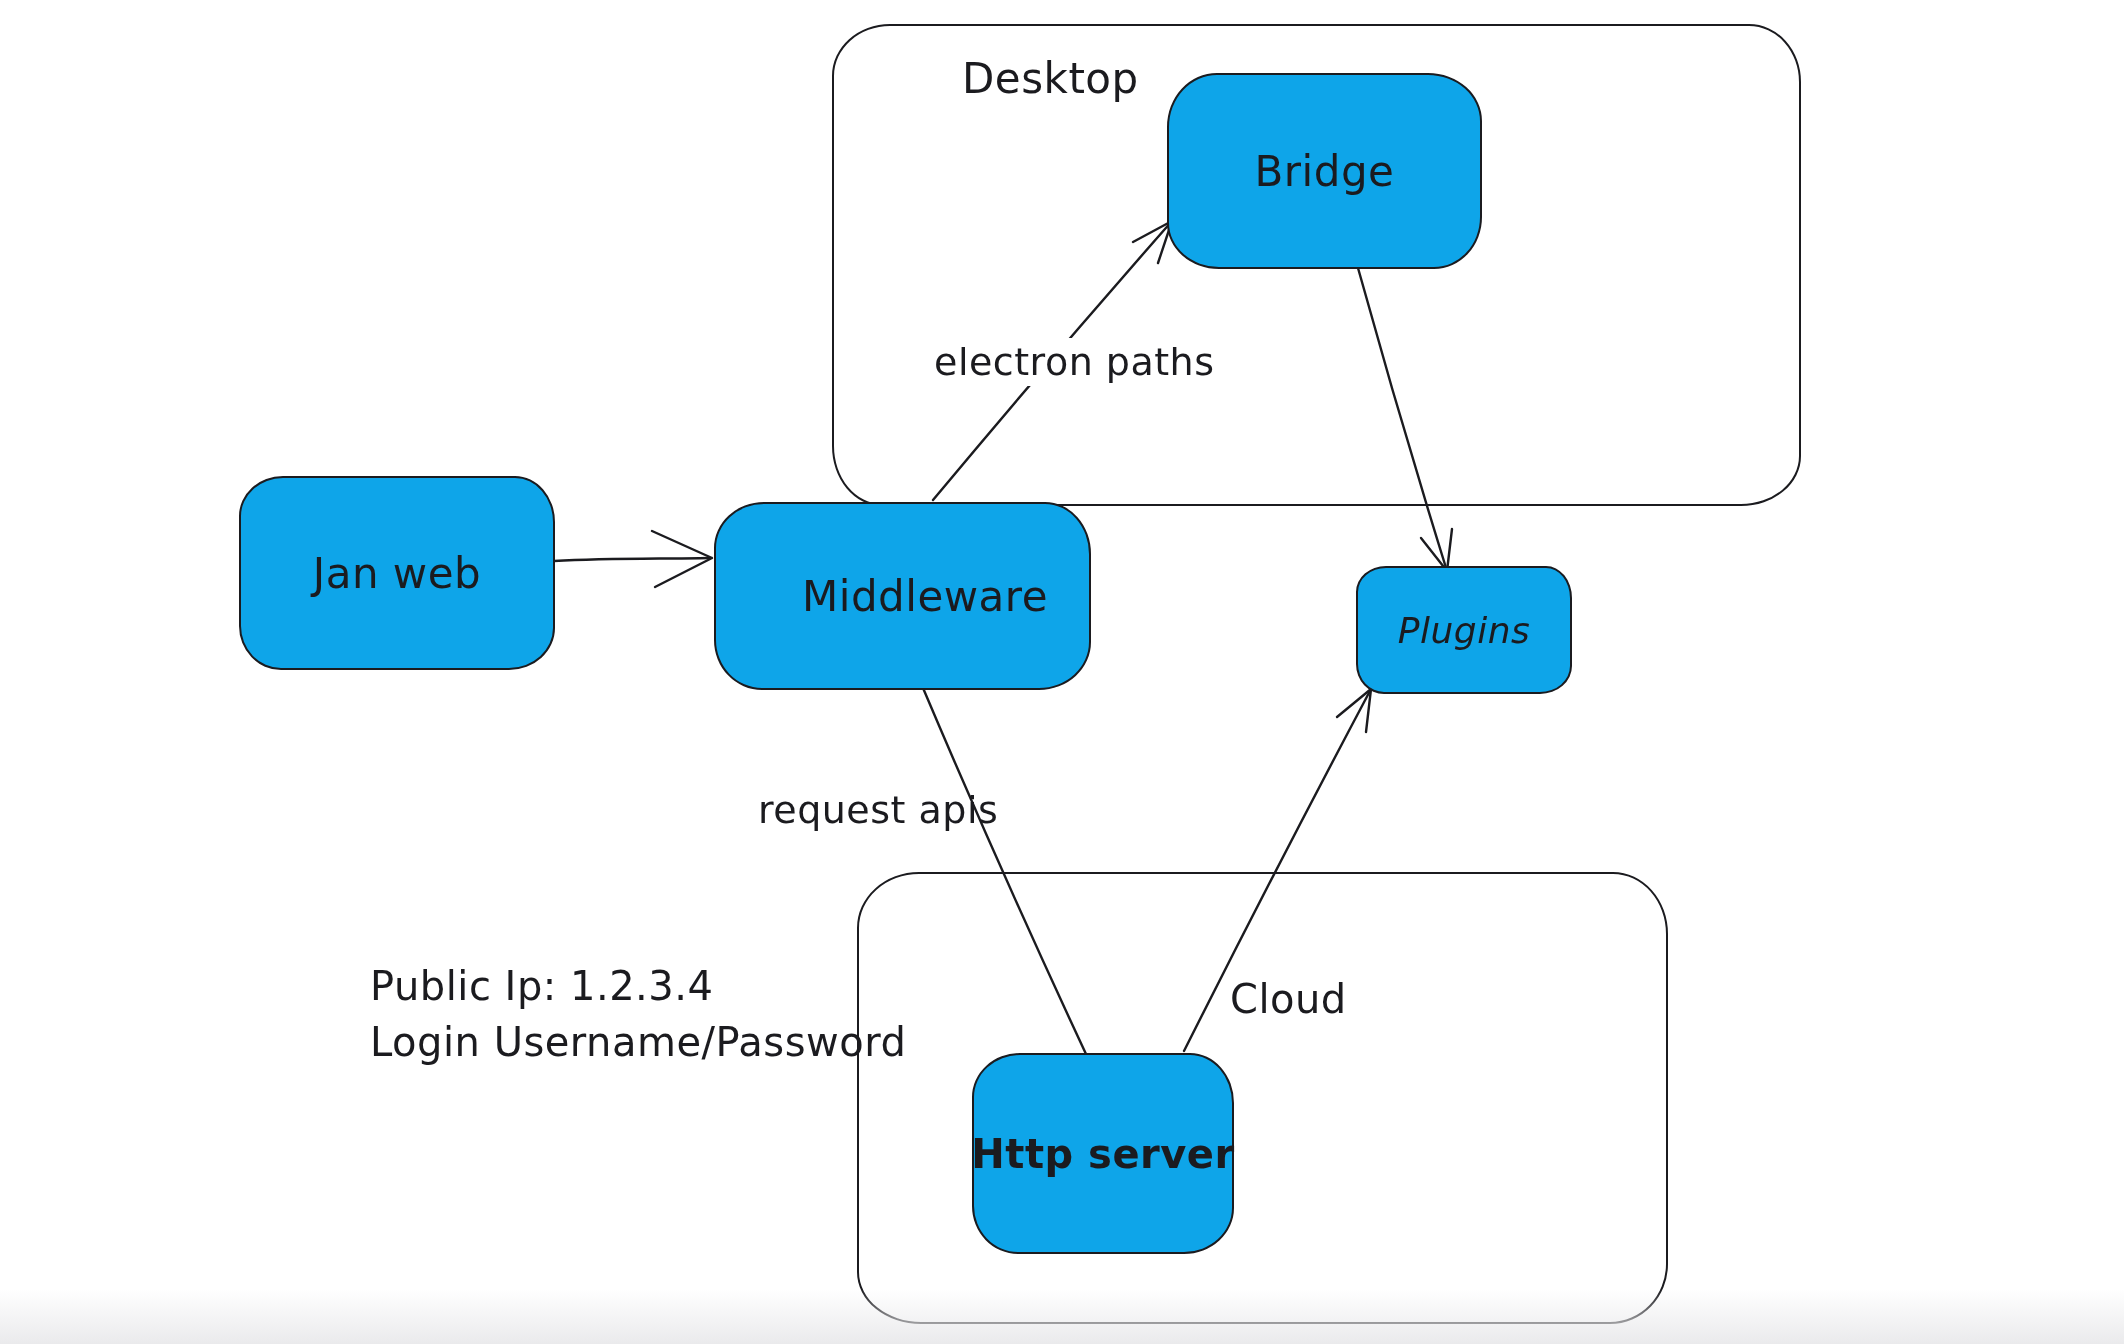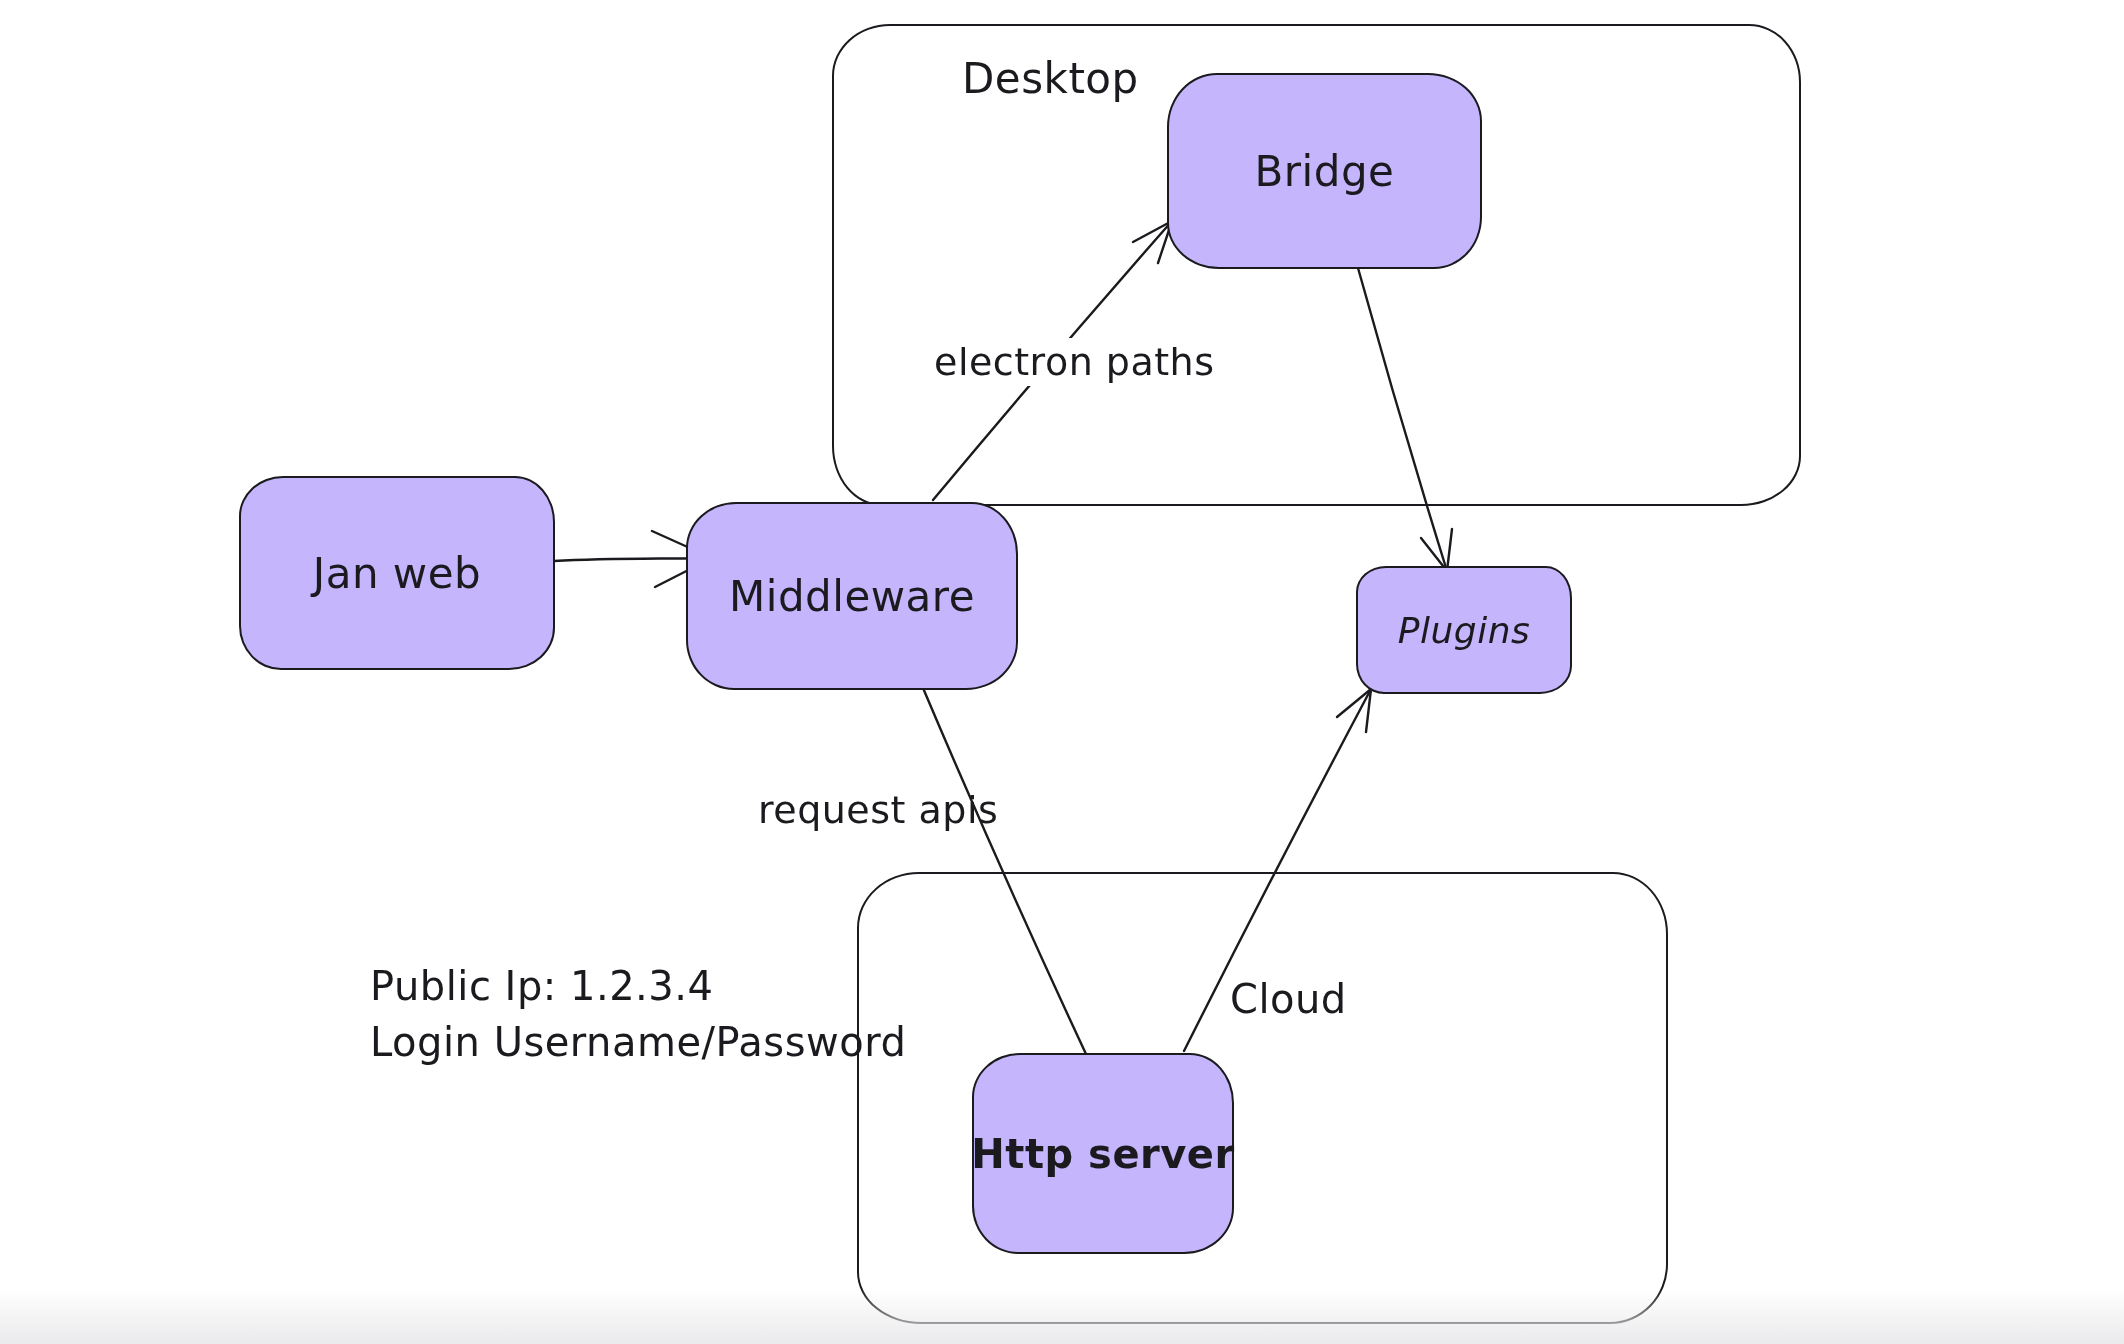--- a/index.html
+++ b/index.html
@@ -42,36 +42,37 @@
     fill: none;
     stroke: #1b1b1f;
     stroke-width: 2.4;
     stroke-linecap: round;
     stroke-linejoin: round;
   }
   
   .node {
     position: absolute;
     border: 2.7px solid #1b1b1f;
-    background: #c4b5fd;
+    background: #0ea5e9;
     display: flex;
     align-items: center;
     justify-content: center;
     z-index: 3;
     font-size: 42px;
     letter-spacing: 0.5px;
     white-space: nowrap;
   }
   #node-jan-web {
     left: 239px; top: 476px; width: 312px; height: 190px;
     border-radius: 44px 40px 46px 42px / 40px 46px 42px 44px;
   }
   #node-middleware {
-    left: 686px; top: 502px; width: 328px; height: 184px;
+    left: 714px; top: 502px; width: 328px; height: 184px;
     border-radius: 50px 46px 52px 48px / 46px 52px 48px 50px;
+    padding-left: 45px;
   }
   #node-bridge {
     left: 1167px; top: 73px; width: 311px; height: 192px;
     border-radius: 50px 54px 48px 52px / 54px 48px 52px 46px;
   }
   #node-plugins {
     left: 1356px; top: 566px; width: 212px; height: 124px;
     border-radius: 30px 26px 32px 28px / 26px 32px 28px 30px;
     font-size: 36px;
     font-style: italic;

